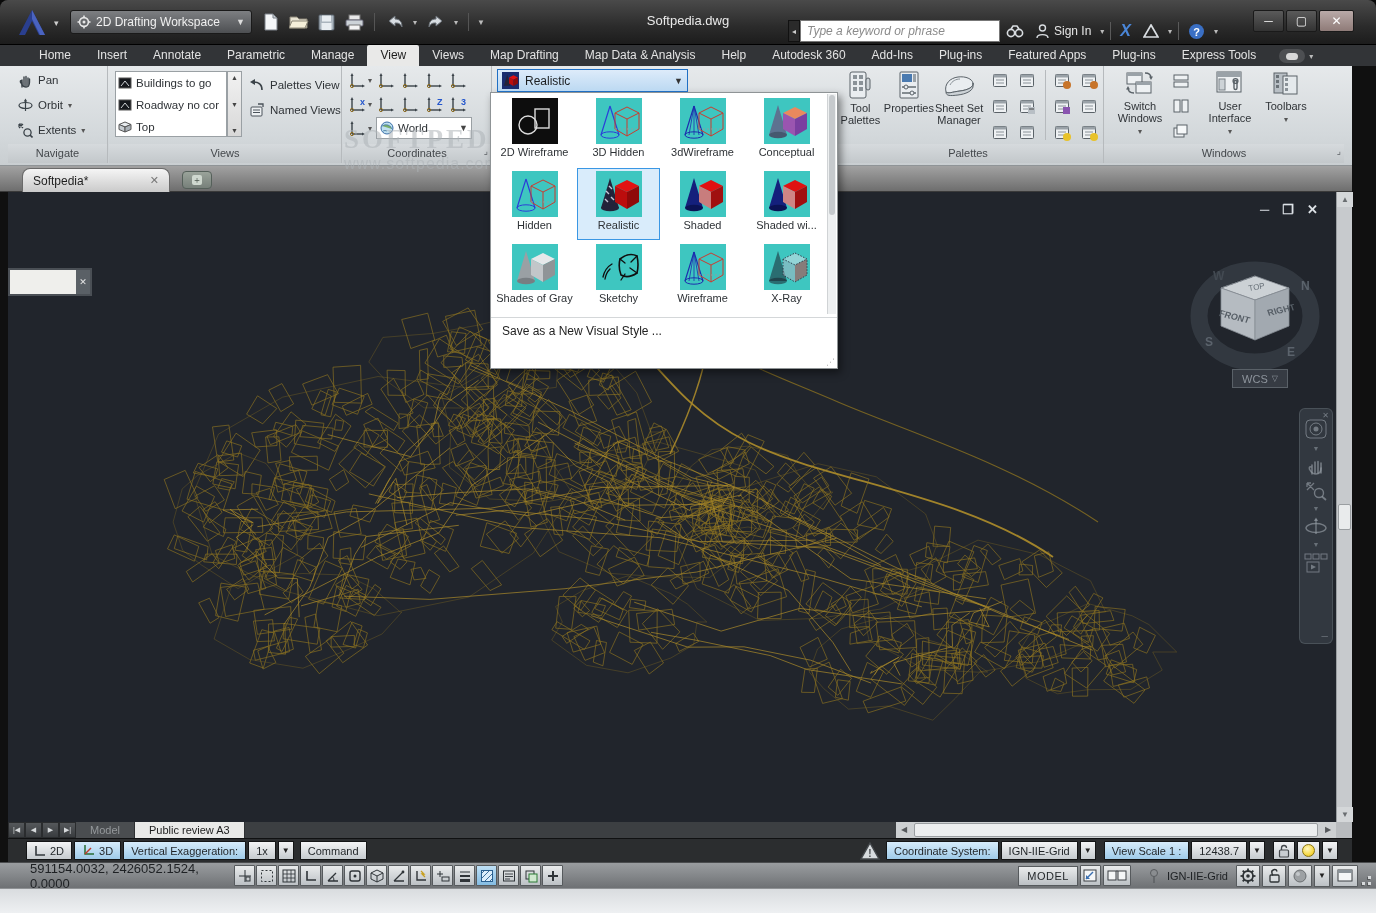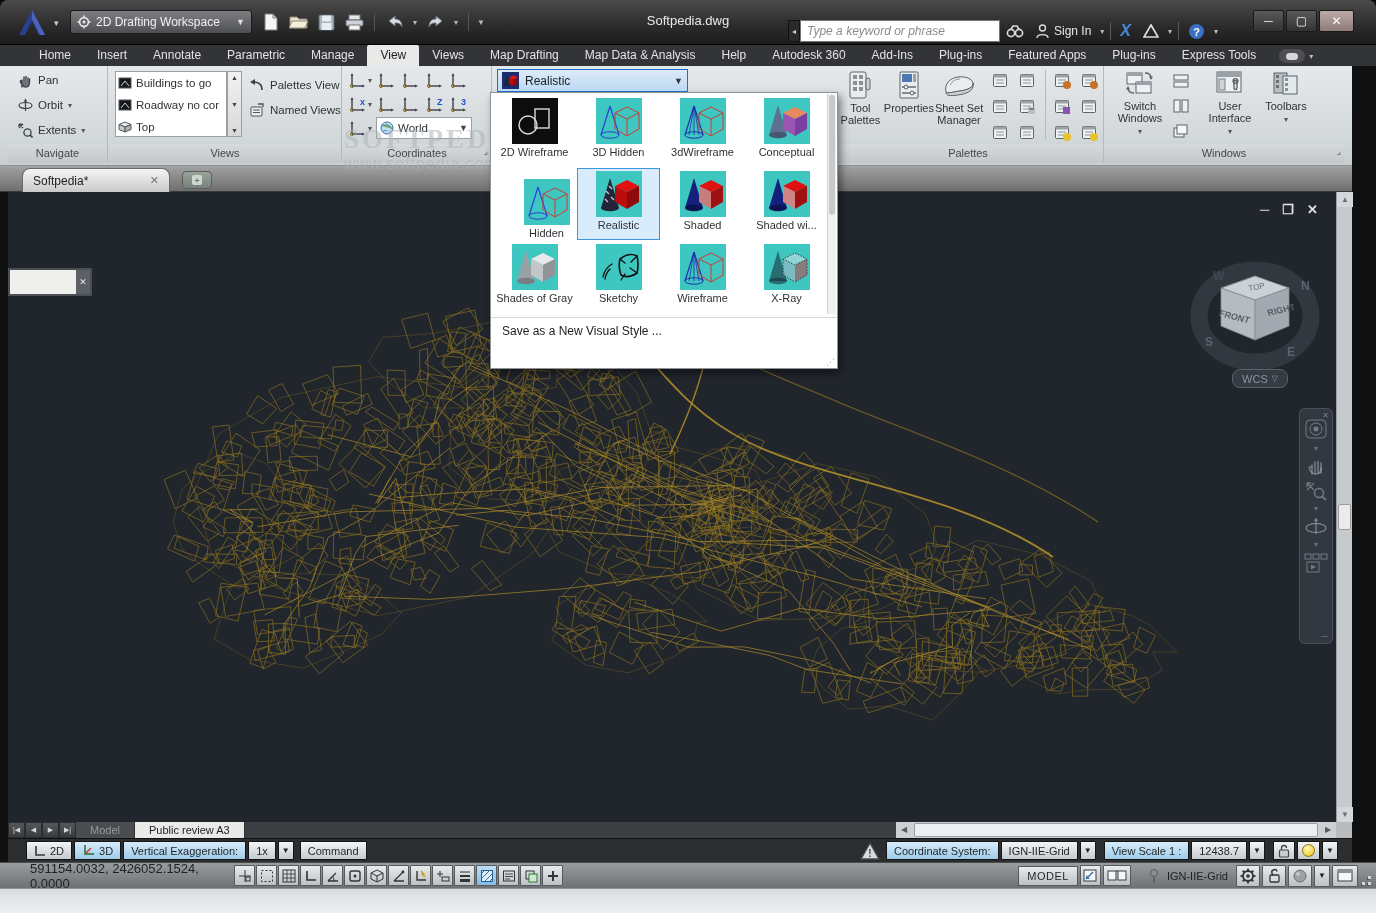--- a/index.html
+++ b/index.html
@@ -109,21 +109,21 @@
   .ftab-plus .p { width:10px; height:10px; background:#cfd8cf; border-radius:2px; display:flex; align-items:center; justify-content:center; font-size:9px; color:#4a554d; }
 
   
   .canvas { position:absolute; left:8px; top:192px; width:1328px; height:630px; background:#21252c; overflow:hidden; }
   .float-box { position:absolute; left:0px; top:76px; width:84px; height:28px; background:#efefec; border:2px solid #4a4f55; display:flex; }
   .float-box .grab { flex:1; }
   .float-box .fx { width:14px; background:#5a6066; color:#e6e6e6; font-size:9px; display:flex; align-items:center; justify-content:center; }
   .vp-controls { position:absolute; left:1252px; top:10px; display:flex; gap:13px; color:#dde2e7; font-size:13px; font-weight:bold; }
   .viewcube { position:absolute; left:1175px; top:42px; }
   .wcs-btn { position:absolute; left:1224px; top:177px; width:56px; height:19px; background:rgba(58,64,72,.85); border:1px solid #5a6168;
-    border-radius:8px; color:#8d949c; font-size:11px; display:flex; align-items:center; justify-content:center; gap:4px; }
+    border-radius:0; color:#8d949c; font-size:11px; display:flex; align-items:center; justify-content:center; gap:4px; }
   .wcs-btn .caret { font-size:8px; }
   .navbar { position:absolute; left:1291px; top:216px; width:34px; height:236px; background:rgba(72,80,88,.45);
     border:1px solid rgba(120,128,136,.35); border-radius:6px; display:flex; flex-direction:column; align-items:center; padding-top:10px; gap:6px; }
   .navbar .nx { position:absolute; right:3px; top:2px; font-size:8px; color:rgba(160,168,176,.6); }
   .navbar .nminus { position:absolute; right:4px; bottom:2px; font-size:9px; color:rgba(160,168,176,.6); }
   .nico { color:rgba(150,158,166,.65); }
   .ncaret { font-size:7px; color:rgba(150,158,166,.55); line-height:4px; }
 
   .vscroll { position:absolute; left:1336px; top:192px; width:16px; height:630px; background:#c7cacd; border-left:1px solid #9a9ea1; }
   .vscroll .arr { position:absolute; left:0; width:16px; height:15px; color:#6a6e71; font-size:8px; text-align:center; line-height:15px; background:#d4d7d9; }
@@ -832,21 +832,21 @@
                 <rect width="46" height="46" fill="#3ec6c0"></rect>
                 <polygon points="14,7 5,37 23,37" fill="#5d7290"></polygon>
                 <ellipse cx="14" cy="37" rx="9" ry="3.2" fill="#46586f"></ellipse>
                 <polygon points="31,9 43,15 31,21 19,15" fill="#e9895e"></polygon>
                 <polygon points="19,15 31,21 31,38 19,31" fill="#9a55b0"></polygon>
                 <polygon points="31,21 43,15 43,31 31,38" fill="#7a3fa0"></polygon>
               </svg>
             </div>
             <div class="lab">Conceptual</div>
           </div>
-          <div class="vs-cell" style="left: 12px; top: 73px; justify-content: flex-end;">
+          <div class="vs-cell" style="left: 0px; top: 73px;">
             <div>
               <svg width="46" height="46" viewBox="0 0 46 46">
                 <rect width="46" height="46" fill="#3ec6c0"></rect>
                 <path d="M14,8 L5,37 M14,8 L23,37" fill="none" stroke="#2b3fd8" stroke-width="1.2"></path>
                 <ellipse cx="14" cy="37" rx="9" ry="3.2" fill="none" stroke="#2b3fd8"></ellipse>
                 <polygon points="31,9 43,15 31,21 19,15" fill="none" stroke="#cc3b2f"></polygon>
                 <polyline points="19,15 19,31 31,38 43,31 43,15" fill="none" stroke="#cc3b2f"></polyline>
                 <line x1="31" y1="21" x2="31" y2="38" stroke="#cc3b2f"></line>
                 <line x1="19" y1="31" x2="43" y2="31" stroke="#8aa0a0" stroke-dasharray="2 2"></line>
               </svg>

